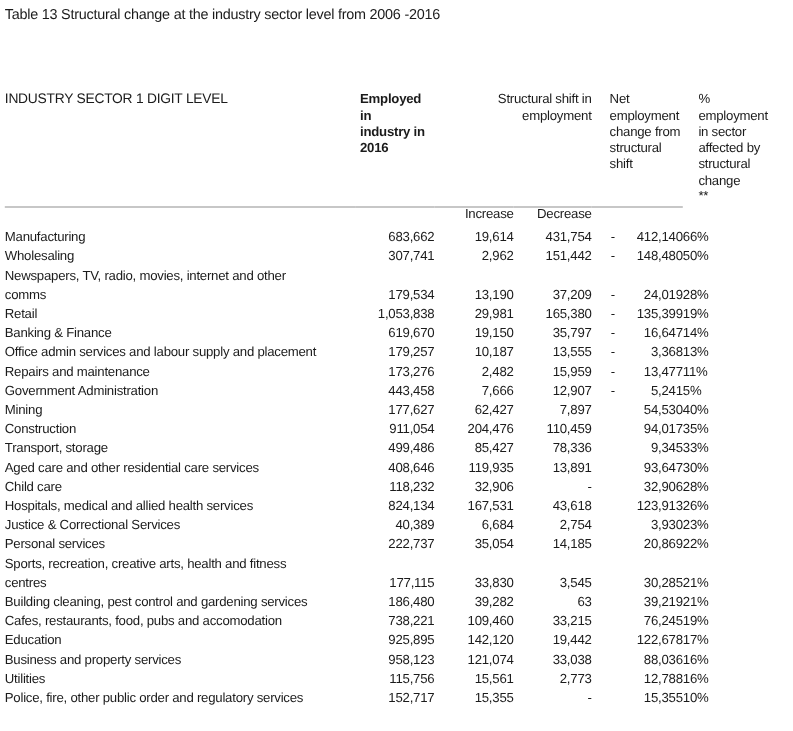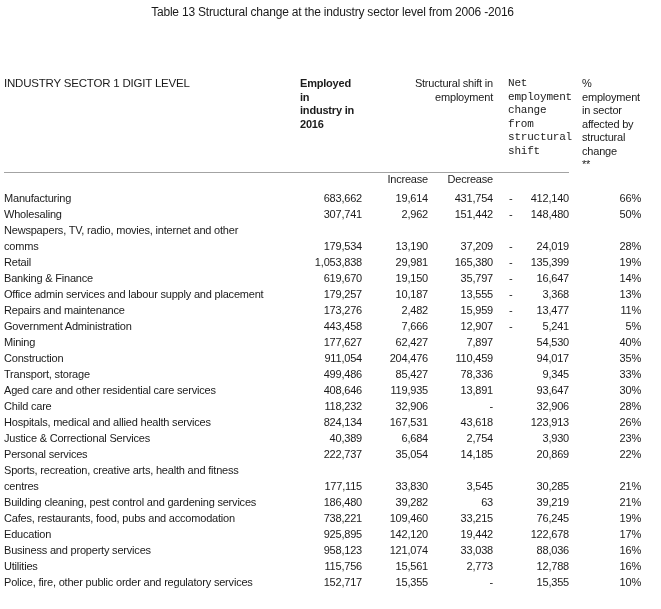--- a/index.html
+++ b/index.html
@@ -3,50 +3,50 @@
 <meta charset="utf-8">
 <style>
   html,body { margin:0; padding:0; }
   body {
     width:661px; height:609px; background:#ffffff;
     font-family:"Liberation Sans", sans-serif;
     color:#1b1b1b; letter-spacing:-0.2px;
     overflow:hidden;
   }
   .page { padding:5px 0 0 4px; }
-  .title { font-size:12px; line-height:14px;text-align:center; }
+  .title { font-size:12px; line-height:14px; }
   table.data {
     border-collapse:collapse; table-layout:fixed;
     width:657px; margin-top:58px;
   }
   th, td { padding:0; font-weight:normal; }
   thead th {
     font-size:11px; line-height:13.5px;
     vertical-align:top; white-space:pre-line; text-align:left;
   }
   tr.hdr-main th { height:95px; }
   tr.hdr-main th.rule { border-bottom:1px solid #a3a3a3; }
   th.h-sector { font-size:11.5px; }
   th.h-employed { padding-left:4px;font-weight:bold; }
   th.h-shift { text-align:right; }
-  th.h-net { padding-left:15px;font-family:Liberation Mono, monospace; }
+  th.h-net { padding-left:15px; }
   th.h-pct { padding-left:13px; }
   tr.hdr-sub th { height:17px; vertical-align:top; }
   tr.hdr-sub th.sub-num { text-align:right; }
   tbody td {
     font-size:11px; line-height:16px; vertical-align:bottom;
   }
   td.c-sector { white-space:pre-line; }
   td.num { text-align:right; }
   td.c-net { vertical-align:bottom; }
   .netwrap {
     display:flex; justify-content:space-between;
     padding-left:16px;
   }
-  td.c-pct { text-align:right; padding-right:20px; }
+  td.c-pct { padding-right:20px; }
 </style>
 </head>
 <body>
 
 <div class="page">
   <div class="title">Table 13 Structural change at the industry sector level from 2006 -2016</div>
 
   <table class="data">
     <colgroup>
       <col style="width:292px">

